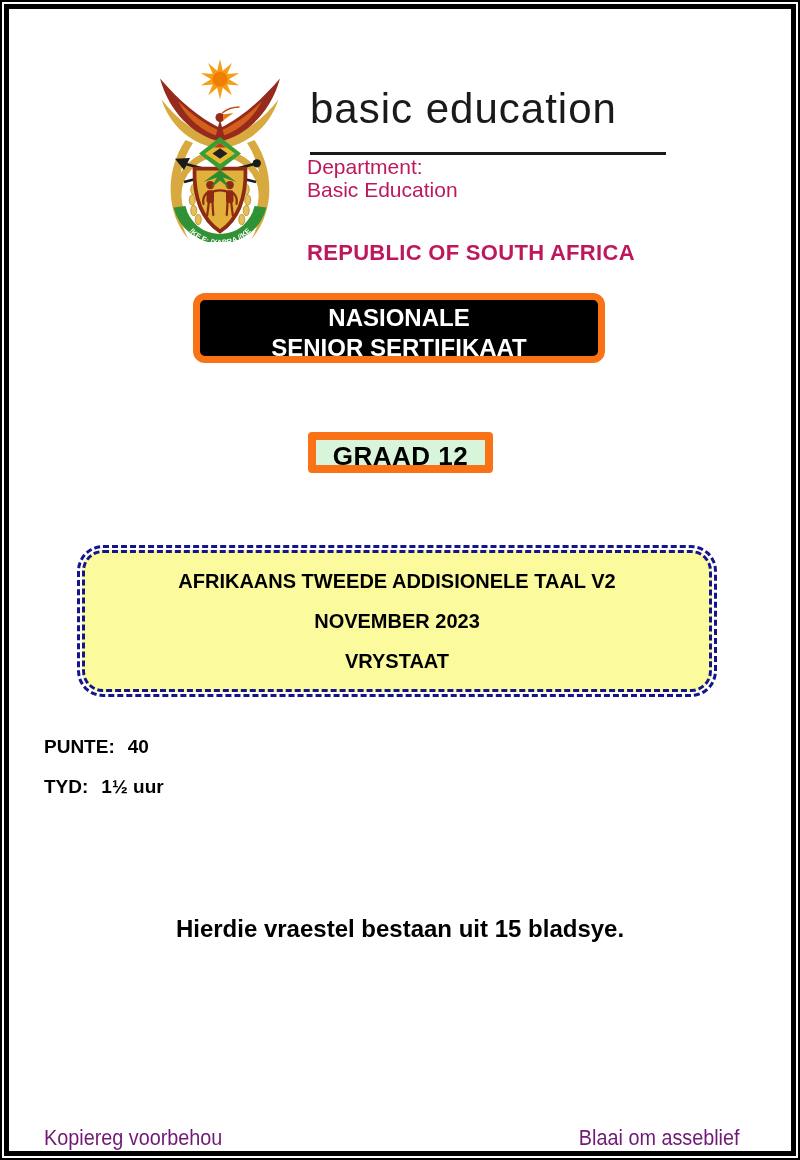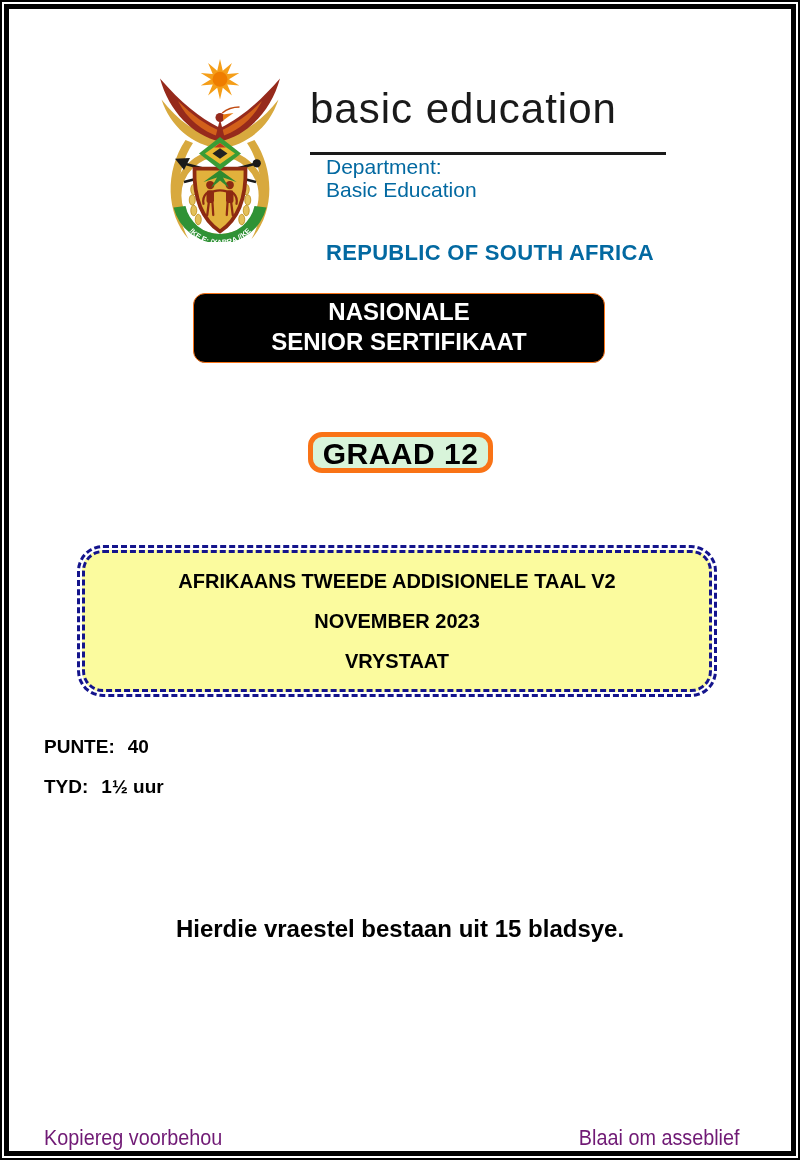--- a/index.html
+++ b/index.html
@@ -6,29 +6,29 @@
   .page{width:800px;height:1160px;box-sizing:border-box;border:2px solid #000;padding:2px;background:#fff;}
   .frame{width:100%;height:100%;box-sizing:border-box;border:5px solid #000;position:relative;background:#fff;
          font-family:"Liberation Sans",sans-serif;color:#000;overflow:hidden;}
   .abs{position:absolute;}
 
   .emblem{left:136px;top:44px;}
 
   .wordmark{left:301px;top:76px;font-size:42px;font-weight:400;letter-spacing:1px;color:#1a1a1a;
             font-family:"Liberation Sans",sans-serif;}
   .rule{left:301px;top:143px;width:356px;height:3px;background:#1a1a1a;}
-  .deptblock{left:317px;top:146px;font-size:21px;line-height:23px;color:#0369a1;}
+  .deptblock{left:298px;top:146px;font-size:21px;line-height:23px;color:#be185d;}
   .deptblock .republic{font-weight:bold;font-size:22px;letter-spacing:0.3px;margin-top:40px;}
 
-  .banner{left:184px;top:284px;width:412px;height:70px;background:#000;border:1px solid #f97316;
+  .banner{left:184px;top:284px;width:412px;height:70px;background:#000;border:7px solid #f97316;
           border-radius:12px;box-sizing:border-box;color:#fff;text-align:center;font-weight:bold;
           font-size:24px;line-height:30px;padding-top:3px;}
 
-  .grade{left:299px;top:423px;width:185px;height:41px;background:#D8F4DA;border:5px solid #f97316;
-         border-radius:14px;box-sizing:border-box;text-align:center;font-weight:bold;font-size:30px;
+  .grade{left:299px;top:423px;width:185px;height:41px;background:#D8F4DA;border:8px solid #f97316;
+         border-radius:4px;box-sizing:border-box;text-align:center;font-weight:bold;font-size:26px;
          line-height:33px;letter-spacing:0.5px;}
 
   .exam-outer{left:68px;top:536px;width:640px;height:152px;box-sizing:border-box;
               border:3px dashed #14148C;border-radius:26px;padding:2px;}
   .exam-inner{width:100%;height:100%;box-sizing:border-box;border:3px dashed #14148C;border-radius:21px;
               background:#FBFB9E;display:flex;flex-direction:column;justify-content:space-around;
               text-align:center;font-weight:bold;font-size:20px;padding:8px 0;}
 
   .detail{font-size:19px;font-weight:bold;}
   .detail .lbl{margin-right:13px;}

